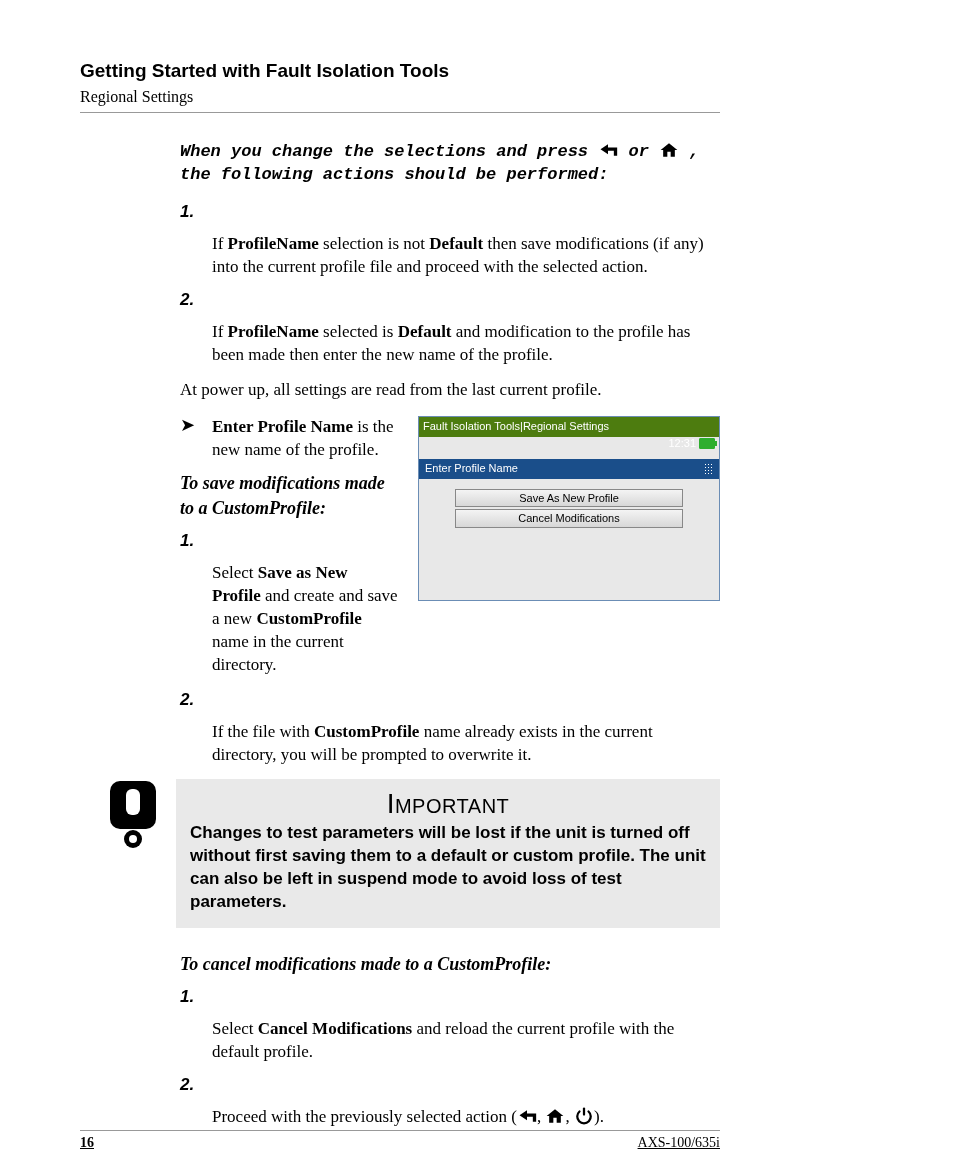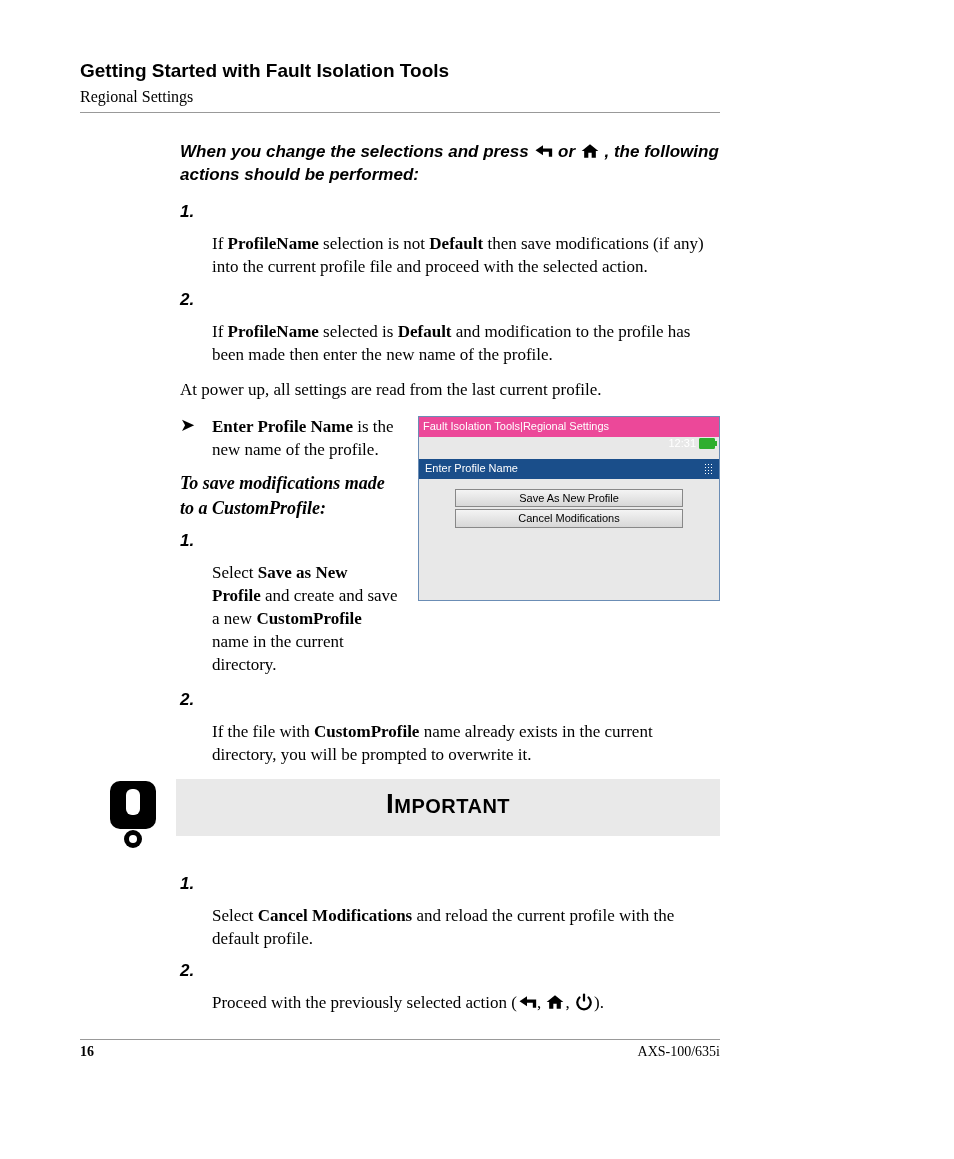--- a/index.html
+++ b/index.html
@@ -31,21 +31,21 @@
     border: none;
     border-top: 1px solid #999;
     margin: 0 0 28px 0;
   }
   .content {
     margin-left: 100px;
     font-size: 17px;
     line-height: 1.35;
   }
   .intro {
-    font-family: Liberation Sans, sans-serif;
+    font-family: Liberation Mono, monospace;
     font-weight: bold;
     font-style: italic;
     font-size: 17px;
     margin-bottom: 14px;
   }
   .inline-icon {
     display: inline-block;
     vertical-align: -3px;
     width: 20px;
     height: 18px;
@@ -100,21 +100,21 @@
   
   .device {
     width: 300px;
     border: 1px solid #6b8db5;
     background: #e8e8e8;
     font-family: Tahoma, Arial, sans-serif;
     font-size: 11px;
     flex: 0 0 300px;
   }
   .device .titlebar {
-    background: #ec4899;
+    background: #4d7c0f;
     color: #fff;
     display: flex;
     justify-content: space-between;
     align-items: center;
     padding: 2px 4px;
     height: 16px;
   }
   .device .titlebar .time { display:flex; align-items:center; gap:3px;margin-top:34px;}
   .battery {
     width: 14px; height: 9px; border:1px solid #2eae2e; background:#2eae2e; border-radius:1px; position:relative;
@@ -155,38 +155,39 @@
   .bang {
     width: 58px; flex: 0 0 58px;
   }
   .important-box {
     flex:1;
     background:#e9e9e9;
     padding: 6px 14px 14px 14px;
   }
   .important-title {
     font-family: Arial, Helvetica, sans-serif;
-    font-weight: bold;
+    font-weight: normal;
     font-size: 28px;
     text-align:center;
     font-variant: small-caps;
     letter-spacing: 0.5px;
   }
   .important-body {
     font-family: Arial, Helvetica, sans-serif;
     font-weight: bold;
     font-size: 17px;
     line-height: 1.35;
   }
   
   .footer {
     position: absolute;
-    bottom: 40px;
+    bottom: 30px;
     left: 80px;
     right: 80px;
+    text-decoration: underline;
   }
   .footer hr { border:none; border-top:1px solid #999; margin:0 0 4px 0;}
   .footer-row {
     display:flex; justify-content:space-between;
     font-size: 14px;
   }
   .footer-row .pn { font-weight:bold; font-family: Georgia, serif;}
   .footer-row .model { font-family: Georgia, serif; }
 </style>
 </head>
@@ -277,23 +278,25 @@
 
     <div class="important-wrap">
       <svg class="bang" viewBox="0 0 58 70">
         <rect x="6" y="2" width="46" height="48" rx="10" fill="#000"></rect>
         <rect x="22" y="10" width="14" height="26" rx="6" fill="#fff"></rect>
         <circle cx="29" cy="60" r="9" fill="#000"></circle>
         <circle cx="29" cy="60" r="4" fill="#fff"></circle>
       </svg>
       <div class="important-box">
         <div class="important-title">Important</div>
+        <div class="important-body">Changes to test parameters will be lost if the unit is turned off without first saving them to a default or custom profile. The unit can also be left in suspend mode to avoid loss of test parameters.</div>
       </div>
     </div>
 
+    <div class="subhead">To cancel modifications made to a CustomProfile:</div>
     <ol class="numlist">
       <li>
         <span class="num">1.</span>
         <span class="body">
           <span>Select </span><b>Cancel Modifications</b><span> and reload the current profile with the default profile.</span>
         </span>
       </li>
       <li>
         <span class="num">2.</span>
         <span class="body">

